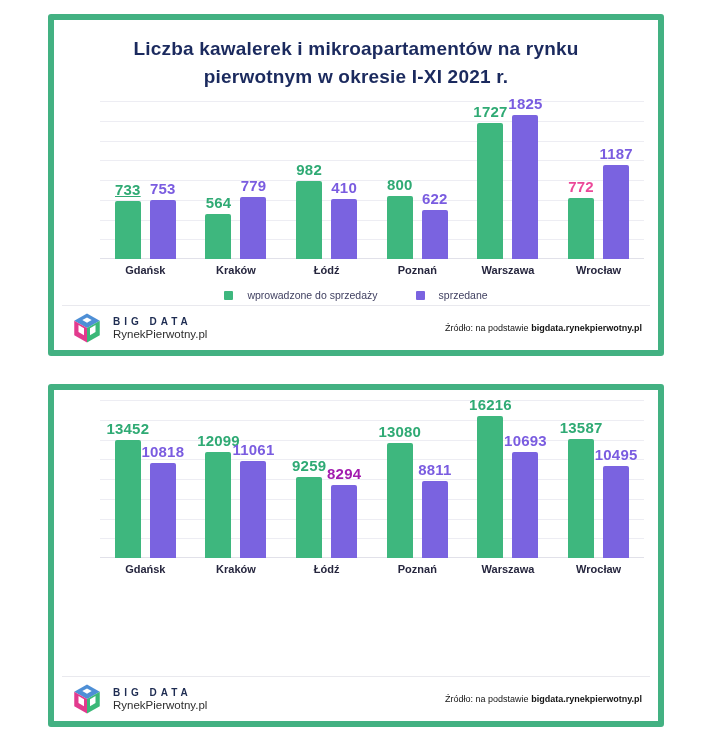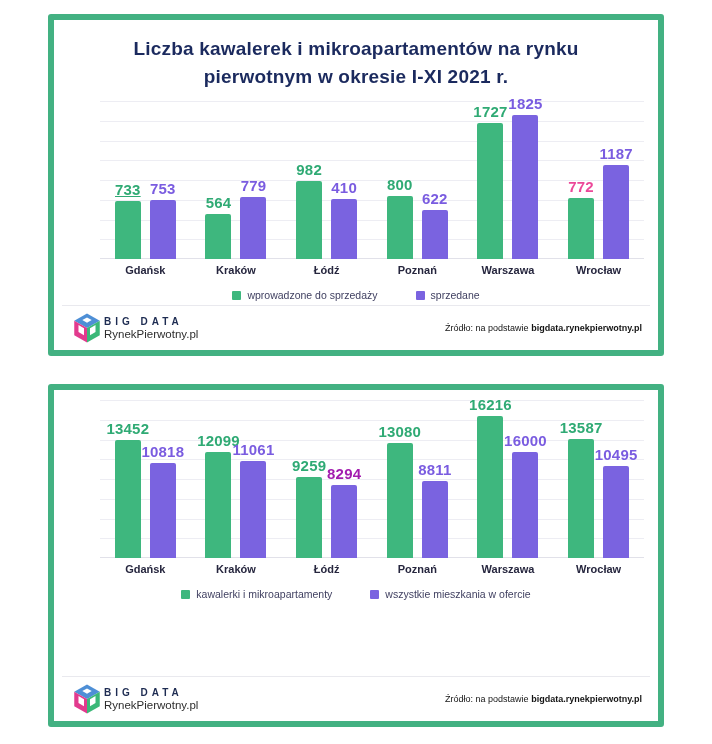--- a/index.html
+++ b/index.html
@@ -31,28 +31,28 @@
   .bar-col{position:relative;width:26px;height:100%;}
   .bar{position:absolute;bottom:0;left:0;width:100%;border-radius:2px 2px 0 0;}
   .bar-value{
     position:absolute;left:50%;transform:translateX(-50%);
     font-weight:700;font-size:15px;white-space:nowrap;letter-spacing:.2px;
   }
   .cats{display:flex;justify-content:space-around;margin:5px 14px 0 46px;}
   .cat{width:61px;text-align:center;font-size:11px;font-weight:700;color:#26263e;}
 
   .legend{display:flex;justify-content:center;gap:38px;margin-top:13px;font-size:10.5px;color:#3f3f60;}
-  .legend-item{display:flex;align-items:center;gap:6px;}
+  .legend-item{display:flex;align-items:center;gap:14px;}
   .legend-swatch{width:9px;height:9px;border-radius:1px;display:inline-block;}
 
   .card-footer{
     margin:auto 8px 0;height:44px;border-top:1px solid #e9e9ee;
     display:flex;align-items:center;justify-content:space-between;padding:0 8px;
   }
-  .logo{display:flex;align-items:center;}
+  .logo{display:flex;align-items:center;gap:9px;}
   .logo-text-1{font-size:10px;font-weight:700;letter-spacing:4px;color:#1e2c52;}
   .logo-text-2{font-size:11.5px;color:#2e2e2e;margin-top:1px;}
   .source{font-size:9px;color:#141414;}
   .source b{font-weight:700;}
 </style>
 </head>
 <body>
 
 <div class="card" id="card-0">
   <div class="chart-title"><span>Liczba kawalerek i mikroapartamentów na rynku pierwotnym w okresie I-XI 2021 r.</span><span class="title-suffix"></span></div>
@@ -222,21 +222,21 @@
             <div class="bar-value" style="bottom: 80px; color: rgb(122, 92, 224);">8811</div>
           </div>
         </div>
         <div class="bars">
           <div class="bar-col">
             <div class="bar" style="height: 142px; background: rgb(62, 183, 126);"></div>
             <div class="bar-value" style="bottom: 145px; color: rgb(47, 170, 116);">16216</div>
           </div>
           <div class="bar-col">
             <div class="bar" style="height: 106px; background: rgb(122, 99, 224);"></div>
-            <div class="bar-value" style="bottom: 109px; color: rgb(122, 92, 224);">16000</div>
+            <div class="bar-value" style="bottom: 109px; color: rgb(122, 92, 224);">10693</div>
           </div>
         </div>
         <div class="bars">
           <div class="bar-col">
             <div class="bar" style="height: 119px; background: rgb(62, 183, 126);"></div>
             <div class="bar-value" style="bottom: 122px; color: rgb(47, 170, 116); margin-top: 32px;">13587</div>
           </div>
           <div class="bar-col">
             <div class="bar" style="height: 92px; background: rgb(122, 99, 224);"></div>
             <div class="bar-value" style="bottom: 95px; color: rgb(122, 92, 224);">10495</div>
@@ -246,30 +246,20 @@
     </div>
   <div class="cats">
       <div class="cat">Gdańsk</div>
       <div class="cat">Kraków</div>
       <div class="cat">Łódź</div>
       <div class="cat">Poznań</div>
       <div class="cat">Warszawa</div>
       <div class="cat">Wrocław</div>
     </div>
 
-  <div class="legend">
-    <div class="legend-item">
-      <span class="legend-swatch" style="background: rgb(62, 183, 126);"></span>
-      <span>kawalerki i mikroapartamenty</span>
-    </div>
-    <div class="legend-item">
-      <span class="legend-swatch" style="background: rgb(122, 99, 224);"></span>
-      <span>wszystkie mieszkania w ofercie</span>
-    </div>
-  </div>
 
   <div class="card-footer">
     <div class="logo">
       <svg width="34" height="36" viewBox="0 0 40 40">
         <polygon points="20,3 35,11.5 20,20 5,11.5" fill="#4e8fd6"></polygon>
         <polygon points="5,11.5 20,20 20,37 5,28.5" fill="#e23a8e"></polygon>
         <polygon points="35,11.5 35,28.5 20,37 20,20" fill="#3bb878"></polygon>
         <polygon points="20,7.5 25.5,10.7 20,13.8 14.5,10.7" fill="#ffffff"></polygon>
         <polygon points="10,16.5 16.5,20.2 16.5,28.5 10,24.8" fill="#ffffff"></polygon>
         <polygon points="23.5,20.2 30,16.5 30,24.8 23.5,28.5" fill="#ffffff"></polygon>

